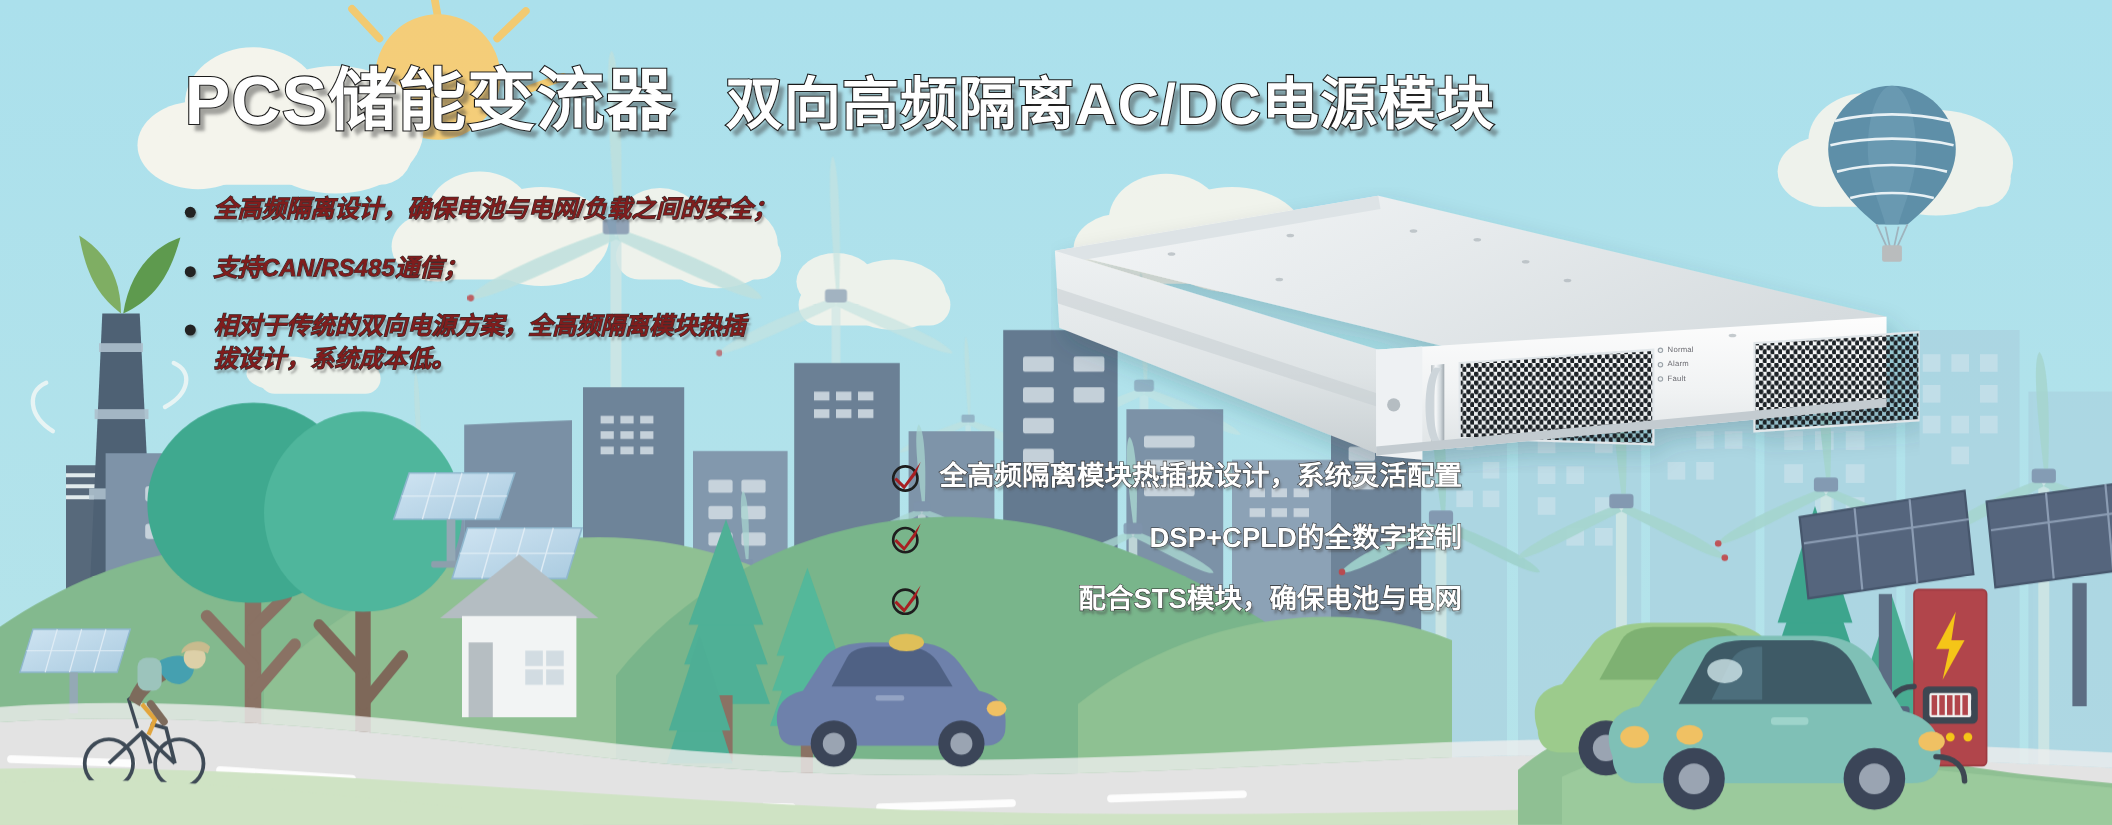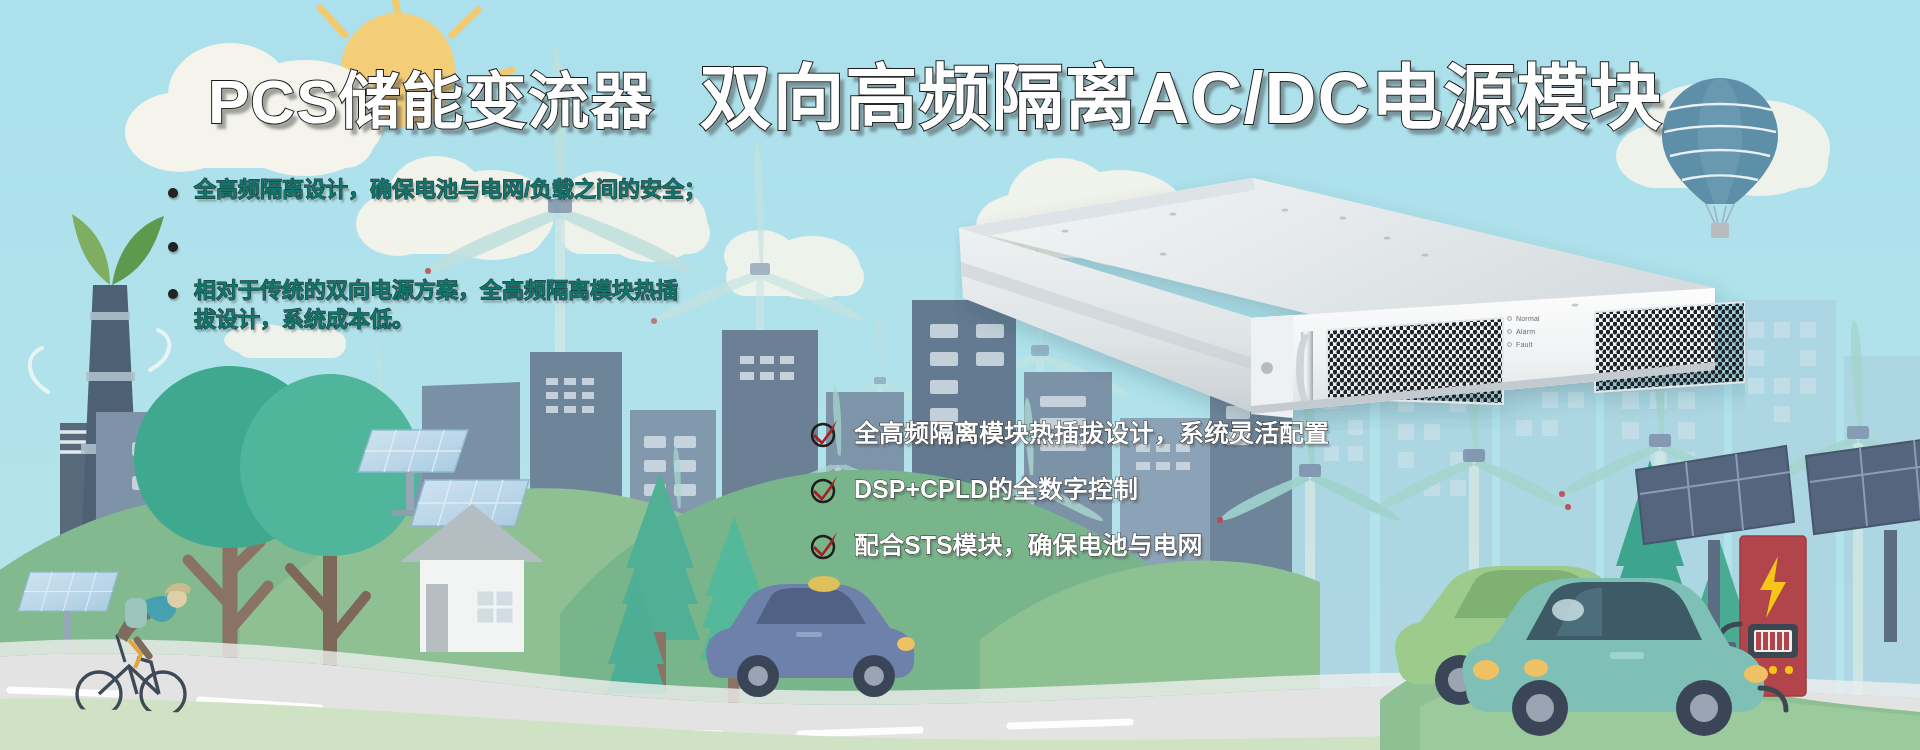--- a/index.html
+++ b/index.html
@@ -8,55 +8,56 @@
   #banner{
     position:relative;width:1920px;height:750px;overflow:hidden;
     font-family:"Liberation Sans","DejaVu Sans",sans-serif;
     background:#ade1ec;
   }
   .svg-layer{position:absolute;left:0;top:0;}
 
   
   #title-block{
     position:absolute;left:168px;top:62px;z-index:40;
-    display:flex;align-items:baseline;gap:46px;white-space:nowrap;margin-left:40px;
+    display:flex;align-items:baseline;gap:46px;white-space:nowrap;
   }
   .title-text{
     font-size:62px;font-weight:bold;color:#ffffff;letter-spacing:1px;
     -webkit-text-stroke:2px #1a1a1a;
     paint-order:stroke fill;
     text-shadow:5px 6px 3px rgba(60,60,60,.45);
     line-height:1;
   }
-  #title-sub{font-size:72px;}
+  #title-sub{font-size:52px;}
 
   
   #bullet-list{
     position:absolute;left:168px;top:175px;z-index:40;width:700px;
   }
   .bullet-row{
     display:flex;align-items:flex-start;gap:16px;margin-bottom:24px;
   }
   .bullet-dot{
     flex:0 0 auto;width:10px;height:10px;border-radius:50%;
     background:#232323;margin-top:13px;
     box-shadow:1px 2px 2px rgba(80,80,80,.45);
   }
   .bullet-text{
-    font-size:22px;font-weight:bold;color:#0f766e;line-height:1.35;
+    font-size:22px;font-weight:bold;color:#7f1d1d;line-height:1.35;
     -webkit-text-stroke:0.9px #2a2a2a;
     paint-order:stroke fill;
     text-shadow:2px 3px 2px rgba(70,70,70,.40);
+    font-style:italic;
   }
 
   
   #check-list{
     position:absolute;left:810px;top:418px;z-index:40;
   }
-  .check-row{display:flex;align-items:center;gap:14px;margin-bottom:26px;}
+  .check-row{display:flex;align-items:center;gap:14px;margin-bottom:26px;justify-content:space-between;}
   .check-icon{flex:0 0 auto;width:30px;height:30px;}
   .check-text{
     font-size:25px;font-weight:bold;color:#ffffff;line-height:1.2;
     -webkit-text-stroke:1px #2a2a2a;
     paint-order:stroke fill;
     text-shadow:2px 3px 2px rgba(70,70,70,.40);
     white-space:nowrap;
   }
 
   
@@ -683,20 +684,21 @@
     <span class="title-text" id="title-sub">双向高频隔离AC/DC电源模块</span>
   </div>
 
   <div id="bullet-list">
     <div class="bullet-row">
       <span class="bullet-dot"></span>
       <span class="bullet-text">全高频隔离设计，确保电池与电网/负载之间的安全；</span>
     </div>
     <div class="bullet-row">
       <span class="bullet-dot"></span>
+      <span class="bullet-text">支持CAN/RS485通信；</span>
     </div>
     <div class="bullet-row" style="width:530px;">
       <span class="bullet-dot"></span>
       <span class="bullet-text">相对于传统的双向电源方案，全高频隔离模块热插拔设计，系统成本低。</span>
     </div>
   </div>
 
   <div id="device">
     <svg width="790" height="260" viewBox="0 0 790 260">
       <defs>

